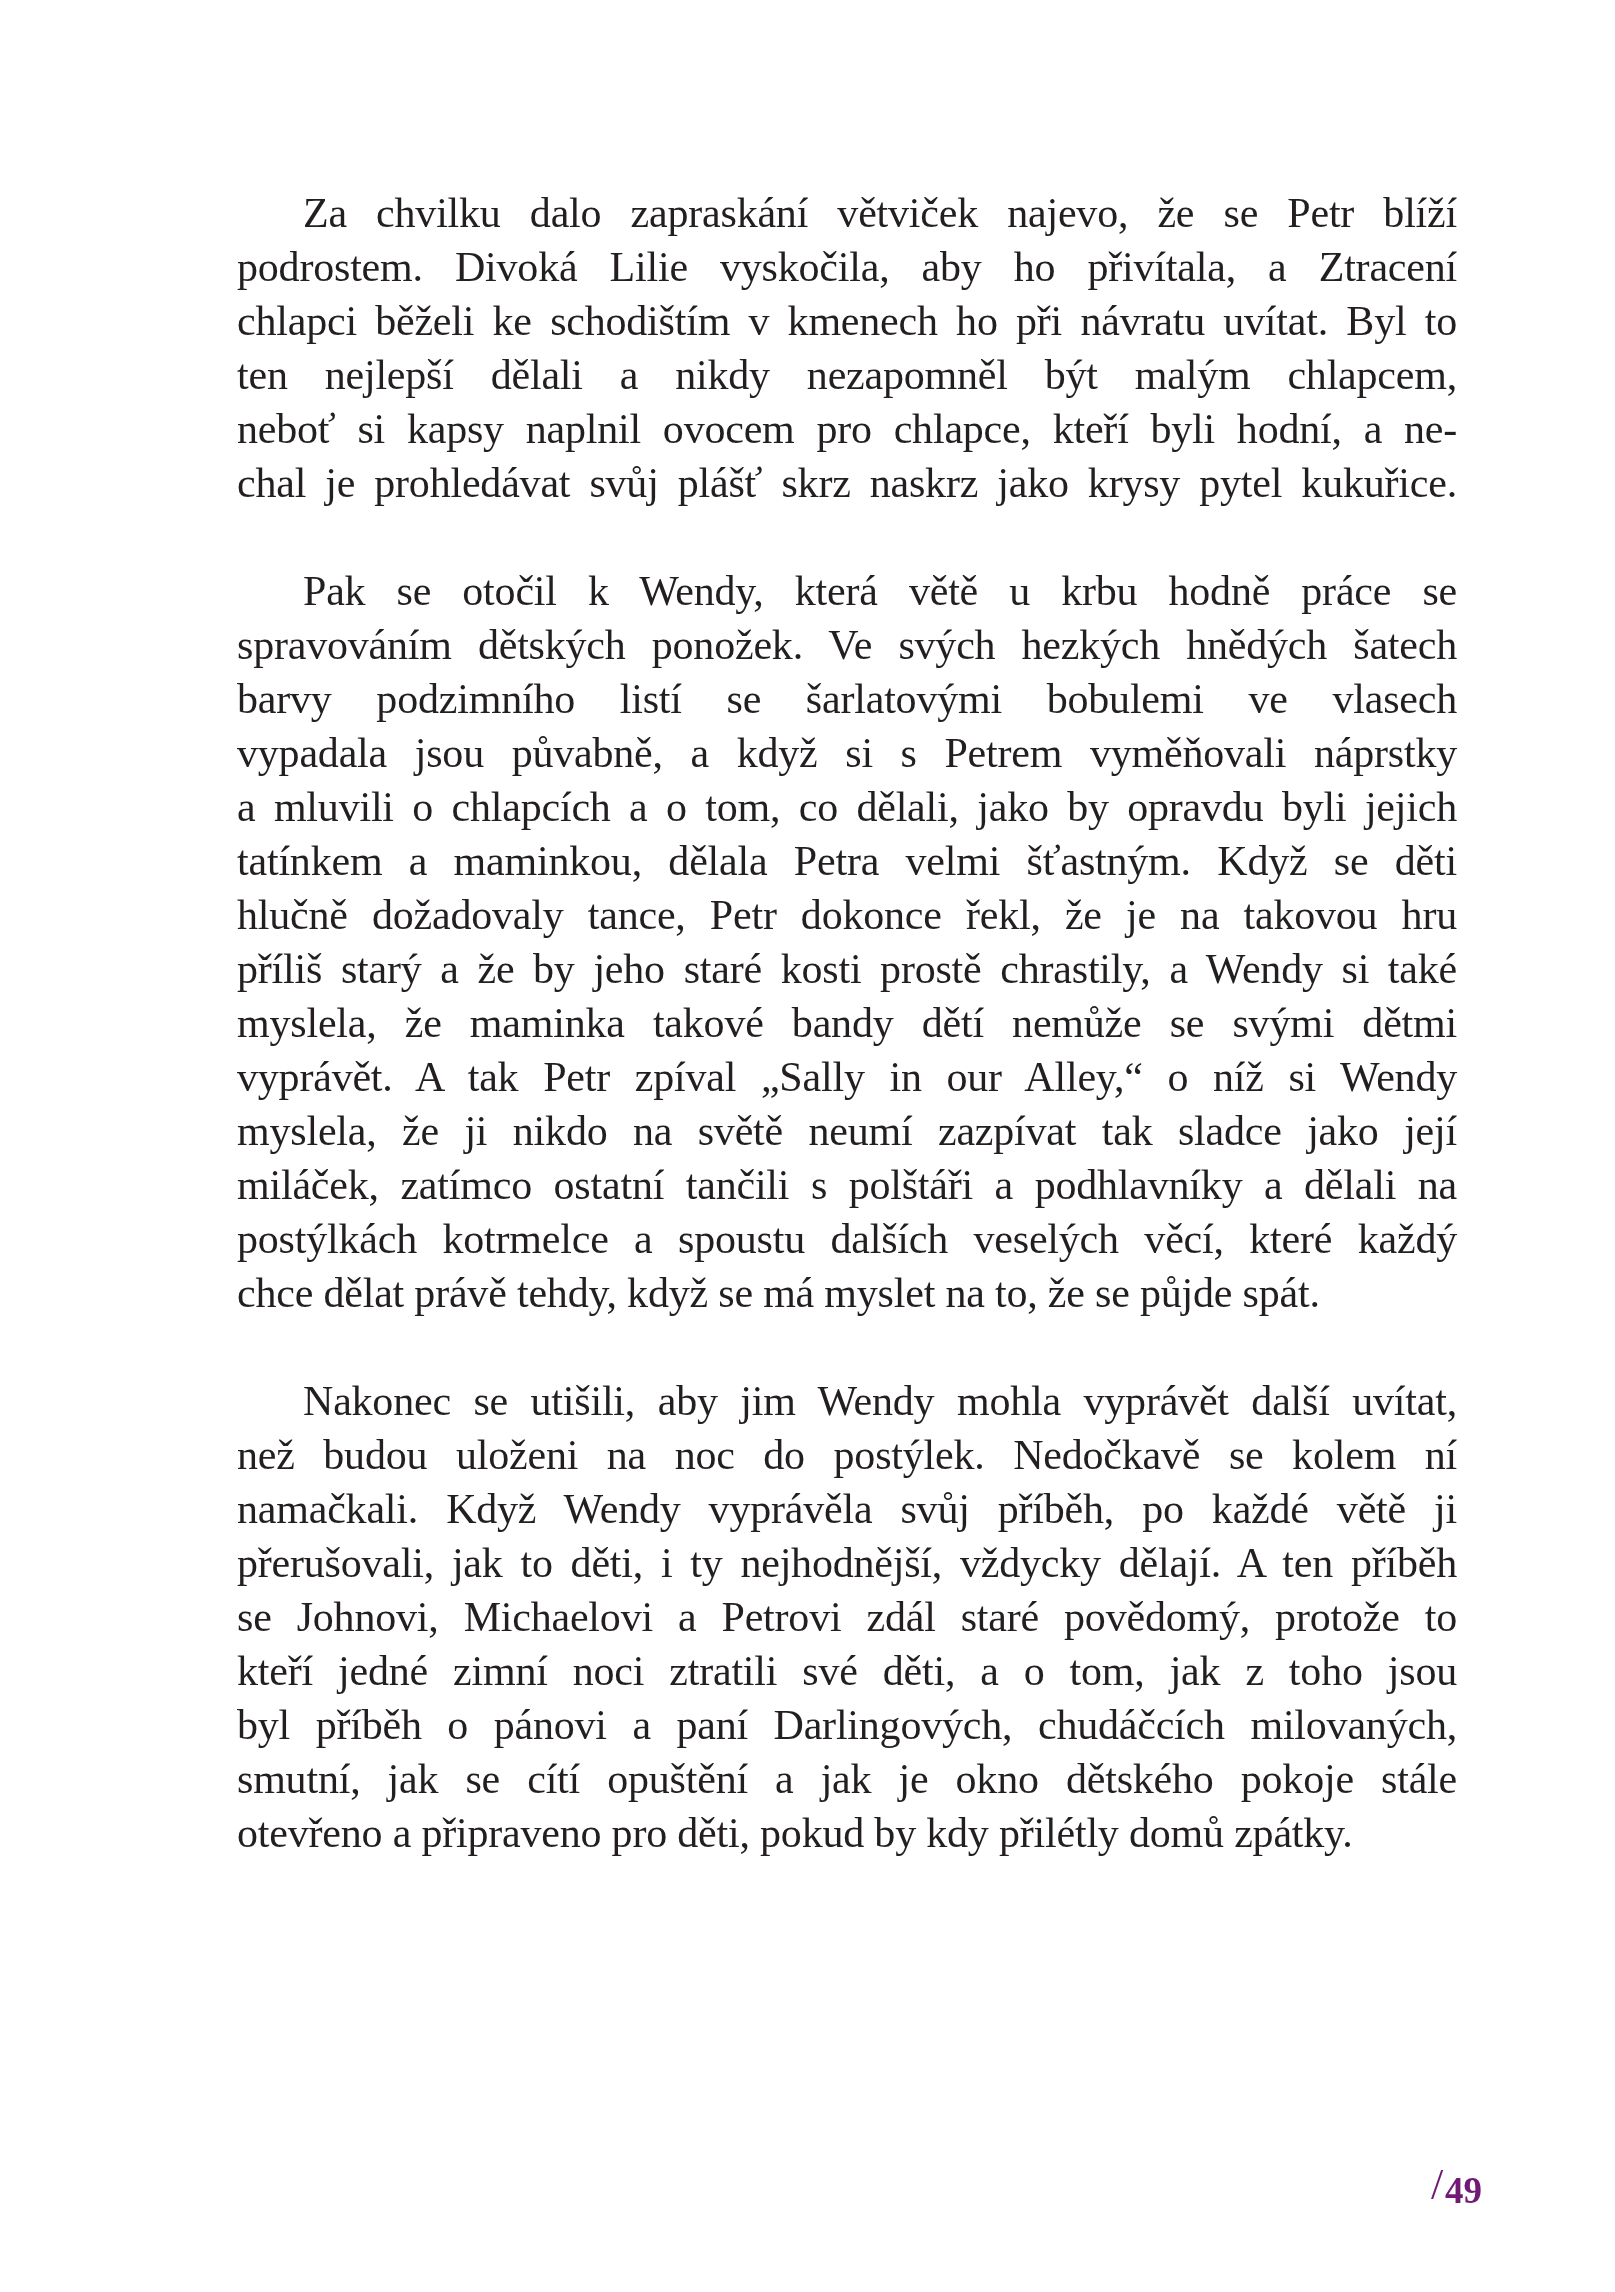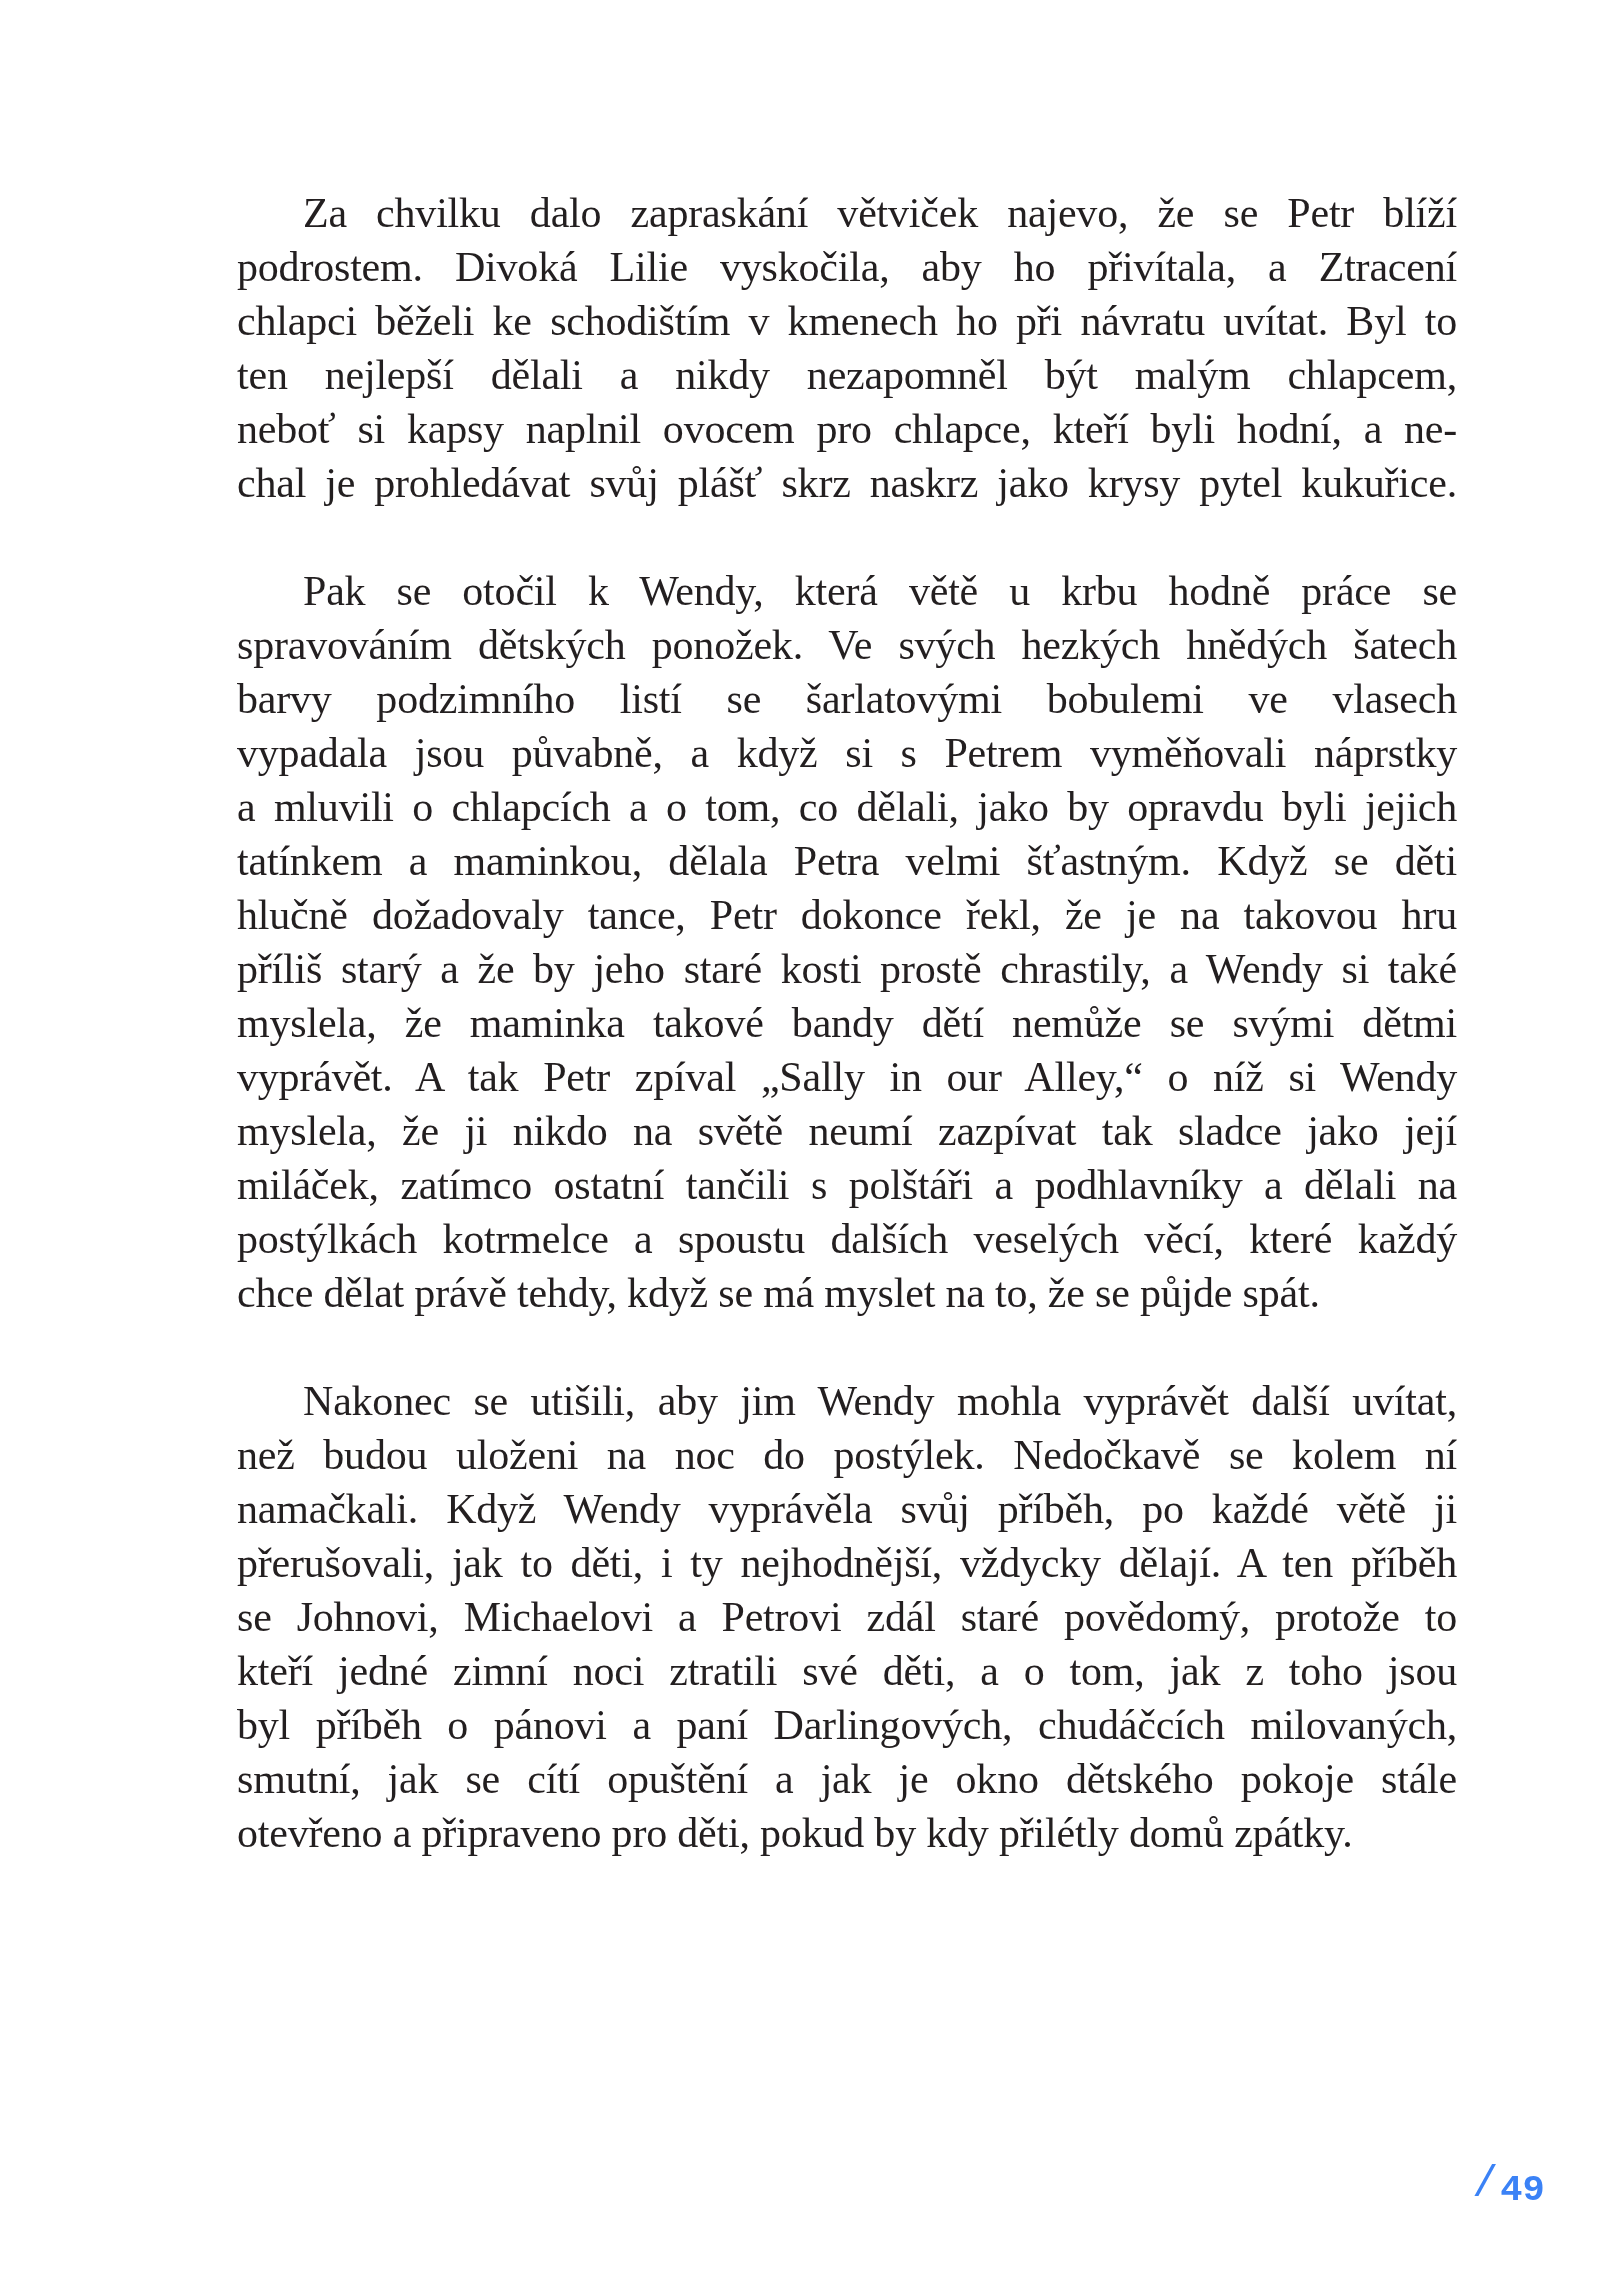--- a/index.html
+++ b/index.html
@@ -45,24 +45,24 @@
       text-align-last: left;
     }
     .line.first {
       padding-left: 66px;
     }
     .para-lines {
       margin: 0 0 54px 0;
     }
     .page-number {
       position: absolute;
-      left: 1432px;
+      left: 1391px;
       top: 2163px;
-      font-family: Liberation Mono, monospace;
-      color: #3b82f6;
+      font-family: Liberation Serif, serif;
+      color: #701a75;
       white-space: nowrap;
     }
     .pn-slash {
       font-size: 44px;
       font-weight: normal;
       display: inline-block;
       transform: translateY(-3.7px);
     }
     .pn-num {
       font-size: 37px;

